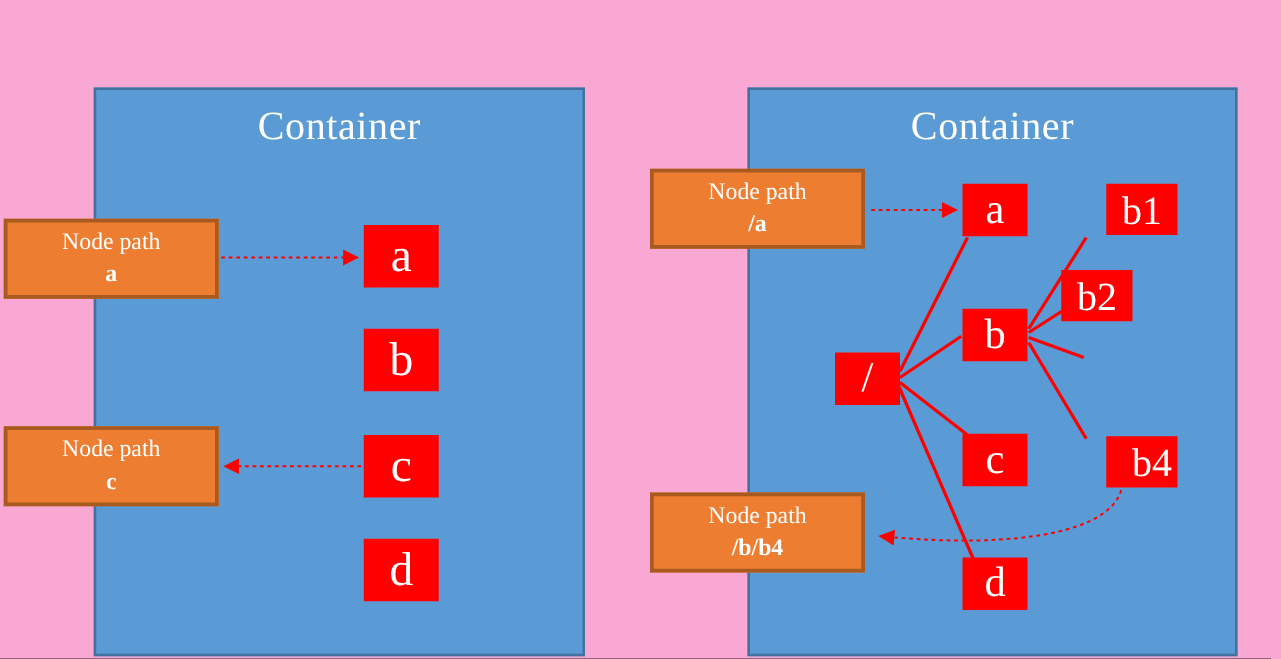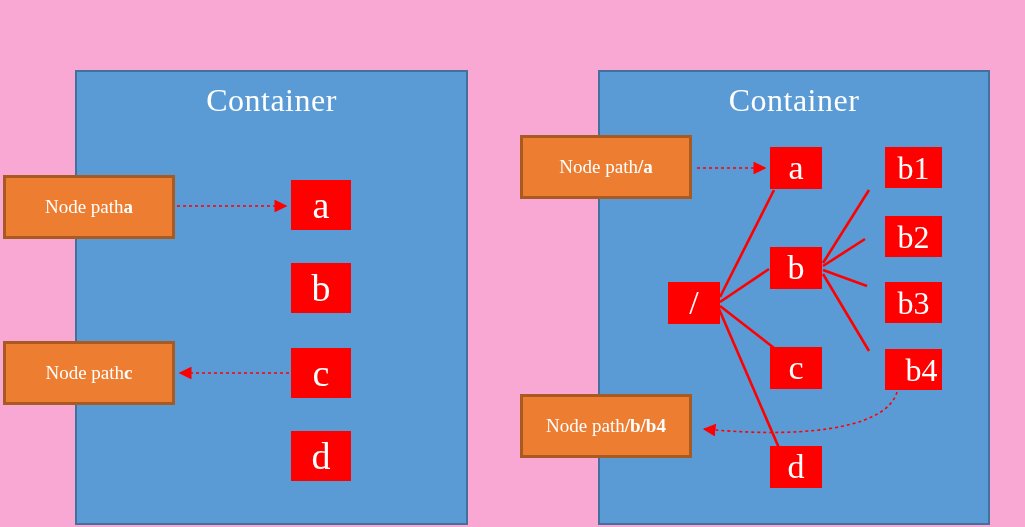--- a/index.html
+++ b/index.html
@@ -21,21 +21,21 @@
     position:absolute;background:#FF0000;color:#FFFFFF;
     display:flex;align-items:center;justify-content:center;
     box-sizing:border-box;line-height:1;
   }
   .node-lg{width:60px;height:50px;font-size:38px;}
   .node-sm{width:52px;height:42px;font-size:34px;}
   .node-gc{width:57px;height:41px;font-size:32px;margin-left:19px;}
   .callout{
     position:absolute;width:172px;height:64px;box-sizing:border-box;
     background:#ED7D31;border:3px solid #A85A20;color:#FFFFFF;
-    display:flex;flex-direction:row;align-items:center;justify-content:center;
+    display:flex;flex-direction:column;align-items:center;justify-content:center;
     text-align:center;
   }
   .callout-title{font-size:19px;line-height:1.35;}
   .callout-path{font-size:19px;font-weight:700;line-height:1.35;}
   .wires{position:absolute;left:0;top:0;width:1025px;height:527px;pointer-events:none;}
 </style>
 </head>
 <body>
 
 <div class="canvas">
@@ -93,17 +93,16 @@
   <div class="node node-lg" style="left:291px;top:263px;">b</div>
   <div class="node node-lg" style="left:291px;top:348px;">c</div>
   <div class="node node-lg" style="left:291px;top:431px;">d</div>
 
   <div class="node node-sm" style="left:668px;top:282px;">/</div>
   <div class="node node-sm" style="left:770px;top:147px;">a</div>
   <div class="node node-sm" style="left:770px;top:247px;">b</div>
   <div class="node node-sm" style="left:770px;top:347px;">c</div>
   <div class="node node-sm" style="left:770px;top:446px;">d</div>
   <div class="node node-gc" style="left:866px;top:147px;">b1</div>
-  <div class="node node-gc" style="left:866px;top:216px;">b2</div>
-  <div class="node node-gc" style="left:866px;top:282px;">b3</div>
+  <div class="node node-gc" style="left:830px;top:216px;">b2</div>
   <div class="node node-gc" style="left:866px;top:349px;padding-left:16px;">b4</div>
 
 </div>
 
 </body></html>

